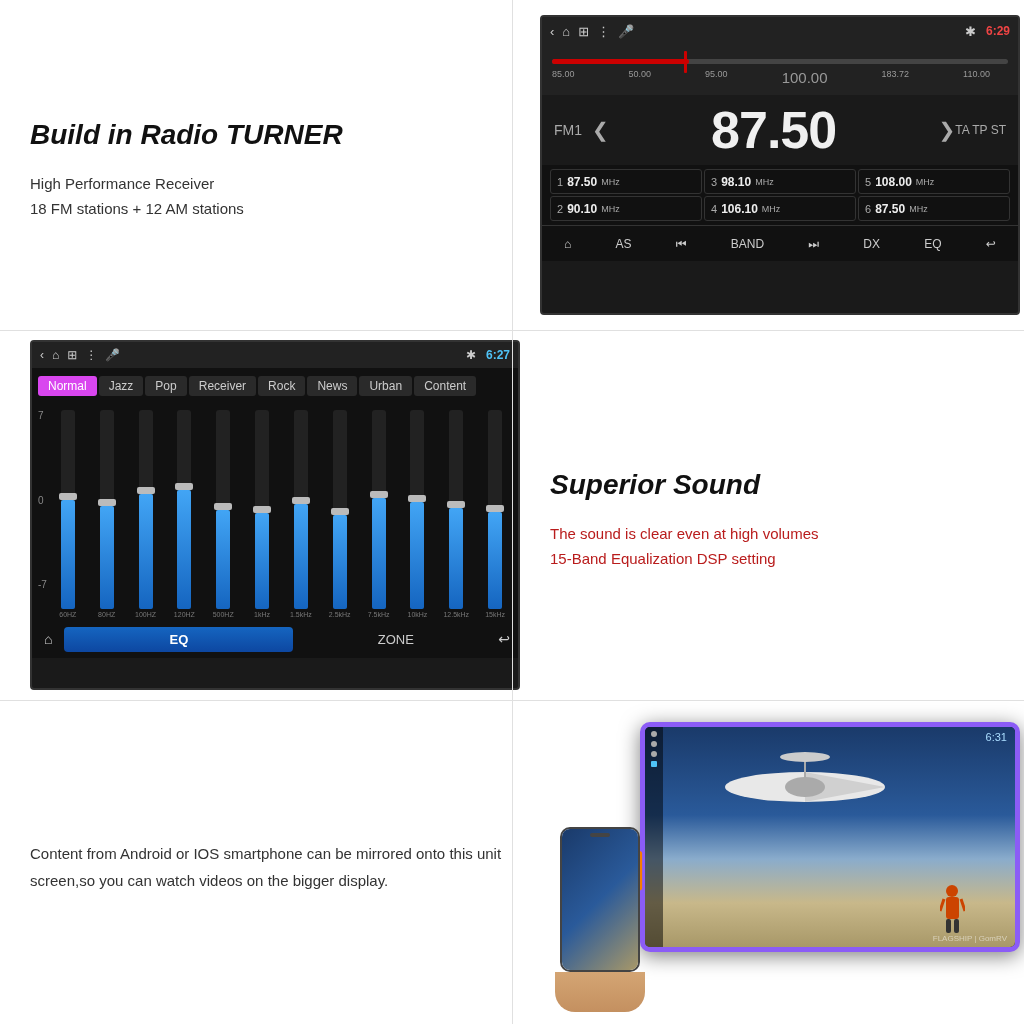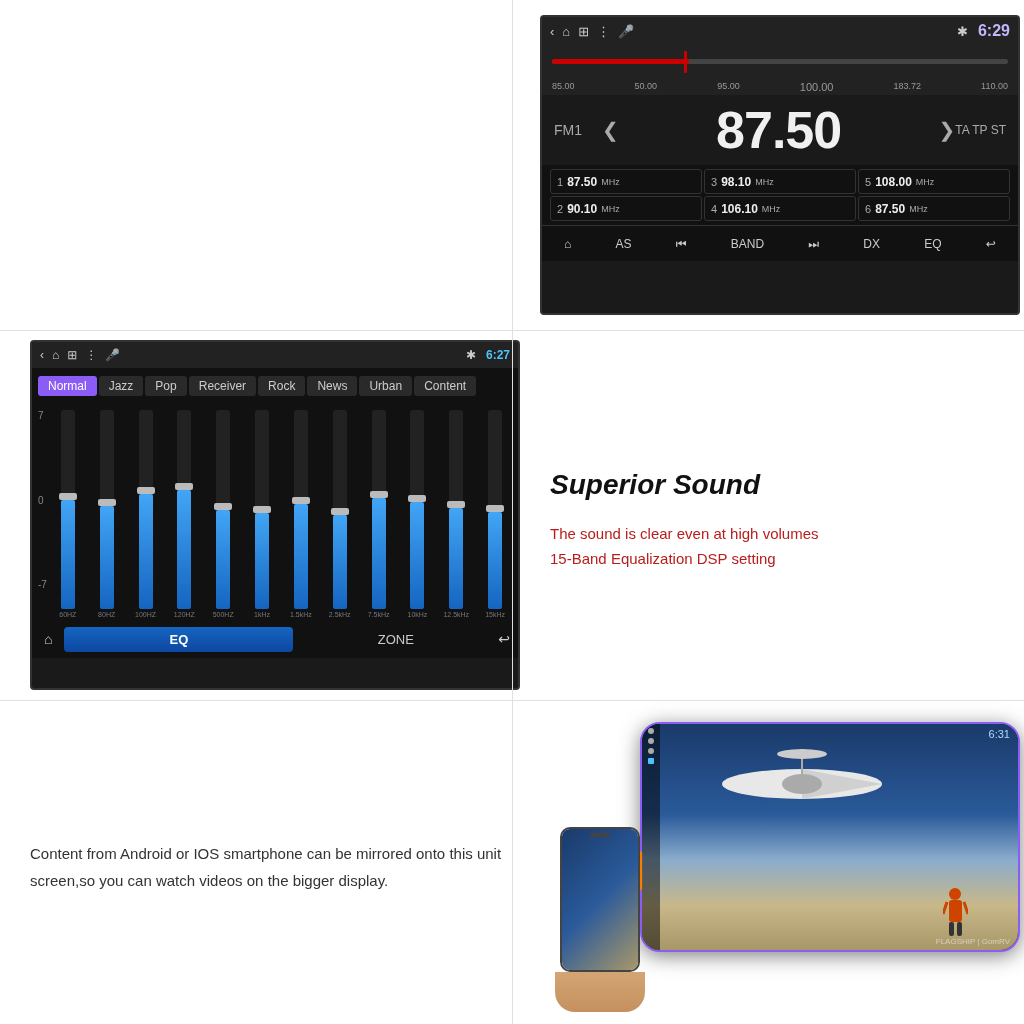--- a/index.html
+++ b/index.html
@@ -65,22 +65,22 @@
       align-items: center;
       flex: 1;
     }
 
     .radio-top-bar .nav-icon {
       color: #ccc;
       font-size: 13px;
     }
 
     .radio-top-bar .time {
-      color: #c4b5fd;
-      font-size: 16px;
+      color: #ef4444;
+      font-size: 12px;
       font-weight: bold;
     }
 
     .radio-tuner-bar {
       background: #222;
       height: 50px;
       position: relative;
       padding: 6px 10px;
     }
 
@@ -88,21 +88,21 @@
       background: #1a1a1a;
       display: flex;
       align-items: center;
       padding: 8px 12px;
       height: 70px;
     }
 
     .radio-fm-label {
       color: #aaa;
       font-size: 14px;
-      margin-right: 20px;
+      margin-right: 10px;
     }
 
     .radio-chevron-left {
       color: #aaa;
       font-size: 20px;
       margin-right: 6px;
     }
 
     .radio-frequency {
       color: #f0f0f0;
@@ -229,21 +229,21 @@
     .eq-mode-btn {
       padding: 3px 10px;
       font-size: 12px;
       border-radius: 3px;
       color: #ccc;
       background: #2a2a2a;
       border: none;
     }
 
     .eq-mode-btn.active {
-      background: #8b5cf6;
+      background: #d946ef;
       color: #fff;
     }
 
     .eq-bottom-bar {
       background: #111;
       height: 38px;
       display: flex;
       align-items: center;
       padding: 0 8px;
       gap: 8px;
@@ -339,23 +339,23 @@
       position: relative;
     }
 
     .car-screen {
       position: absolute;
       right: 0;
       top: 10px;
       width: 380px;
       height: 230px;
       background: #111;
-      border-radius: 20px;
+      border-radius: 10px;
       overflow: hidden;
-      border: 2px solid #8b5cf6;
+      border: 5px solid #8b5cf6;
       box-shadow: 0 4px 20px rgba(0,0,0,0.5);
     }
 
     
     .airplane-scene {
       width: 100%;
       height: 100%;
       background: linear-gradient(to bottom, #1a3a6a 0%, #2a5a9a 40%, #8aaccc 60%, #c8b88a 80%, #a89868 100%);
       position: relative;
     }
@@ -478,20 +478,25 @@
       background: #e0e0e0;
     }
   </style>
 </head>
 <body>
 
 <div class="grid-wrapper">
   <div class="grid-inner">
 
     <div class="section-radio-text">
+      <h2>Build in Radio TURNER</h2>
+      <p>
+        <span>High Performance Receiver</span><br>
+        <span>18 FM stations + 12 AM stations</span>
+      </p>
     </div>
 
     <div class="section-radio-screen">
       <div class="radio-screen">
 
         <div class="radio-top-bar">
           <div class="nav-icons">
             <span class="nav-icon">‹</span>
             <span class="nav-icon">⌂</span>
             <span class="nav-icon">⊞</span>
@@ -500,25 +505,25 @@
           </div>
           <span class="nav-icon">✱</span>
           <span class="time">6:29</span>
         </div>
 
         <div class="radio-tuner-bar">
           <div style="position:relative; width:100%; height:40px;">
             <div style="position:absolute; top:8px; left:0; right:0; height:5px; background:#444; border-radius:3px;"></div>
             <div style="position:absolute; top:8px; left:0; width:30%; height:5px; background:#cc0000; border-radius:3px;"></div>
             <div style="position:absolute; top:0; left:29%; width:3px; height:22px; background:#cc0000; border-radius:1px;"></div>
-            <div style="display:flex; justify-content:space-between; position:absolute; top:18px; left:0; right:0;margin-top:12px;">
+            <div style="display:flex; justify-content:space-between; position:absolute; top:18px; left:0; right:18px;">
               <span style="color:#999;font-size:9px;">85.00</span>
               <span style="color:#999;font-size:9px;">50.00</span>
               <span style="color:#999;font-size:9px;">95.00</span>
-              <span style="color:#999;font-size:11px;">100.00</span>
+              <span style="color:#999;font-size:15px;">100.00</span>
               <span style="color:#999;font-size:9px;">183.72</span>
               <span style="color:#999;font-size:9px;">110.00</span>
             </div>
           </div>
         </div>
 
         <div class="radio-main">
           <span class="radio-fm-label">FM1</span>
           <span class="radio-chevron-left">❮</span>
           <span class="radio-frequency">87.50</span>

